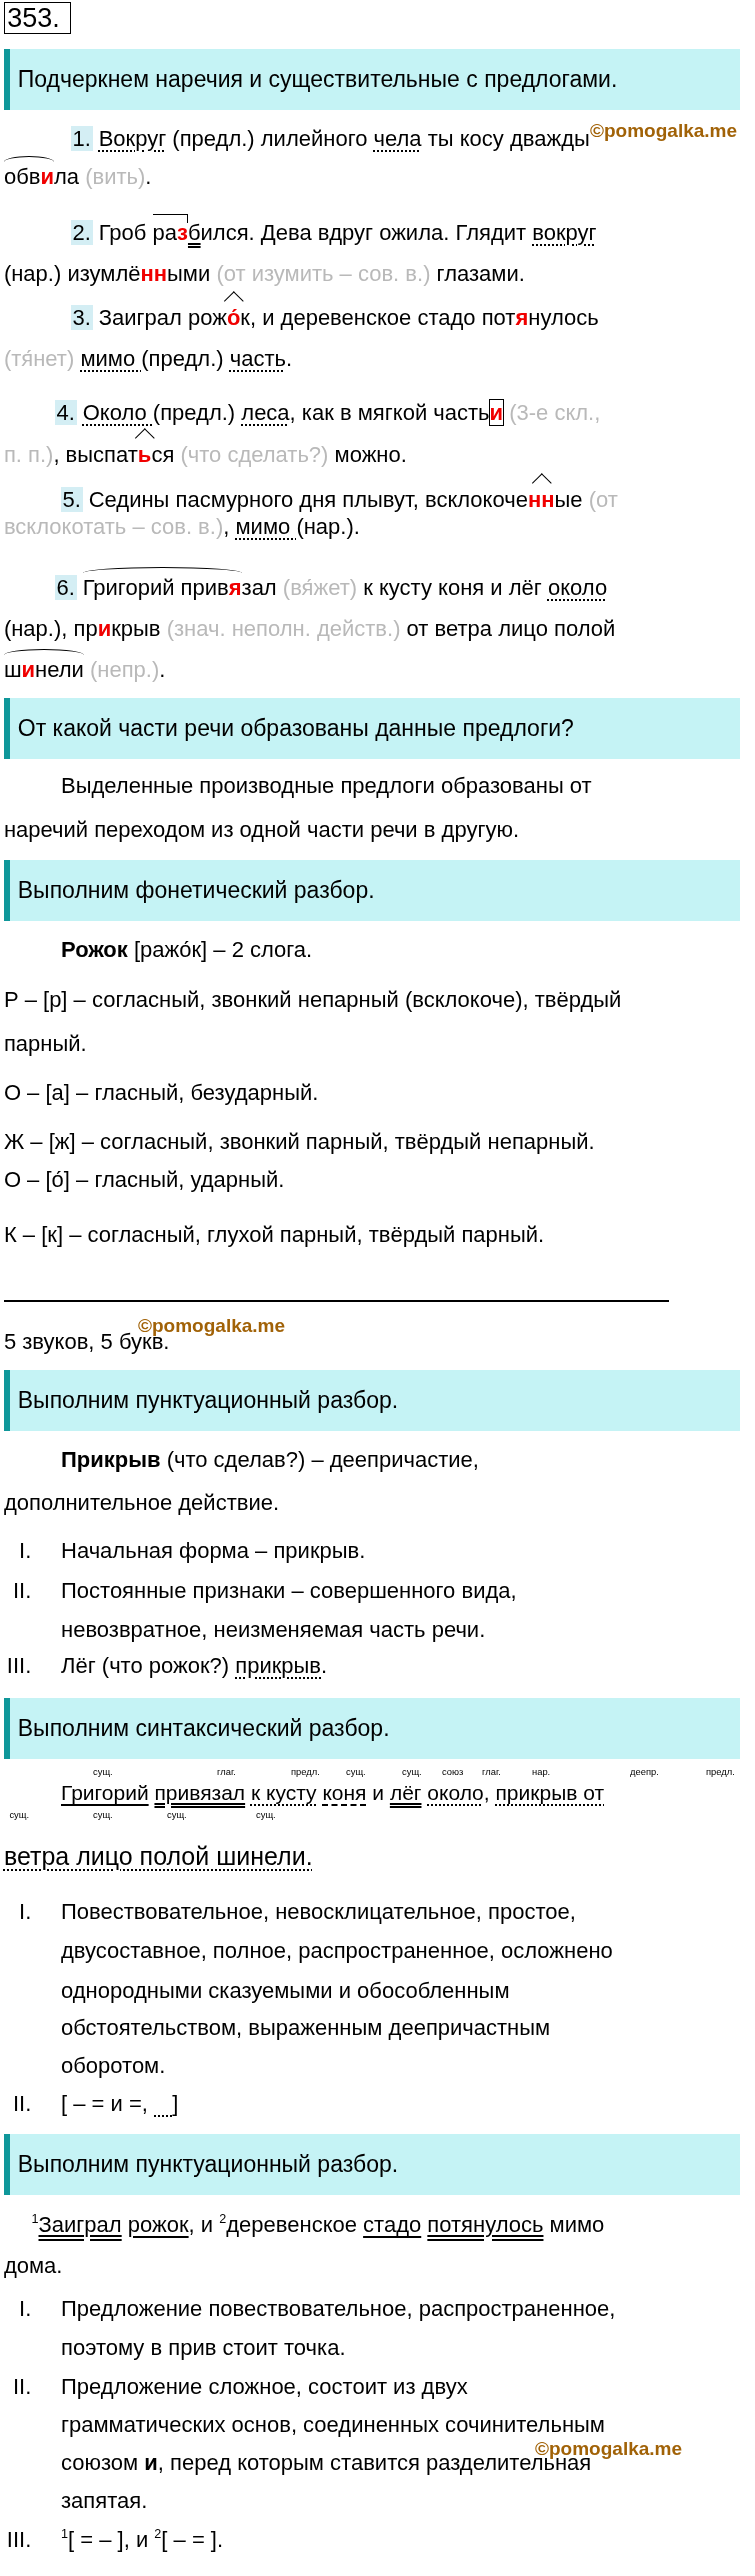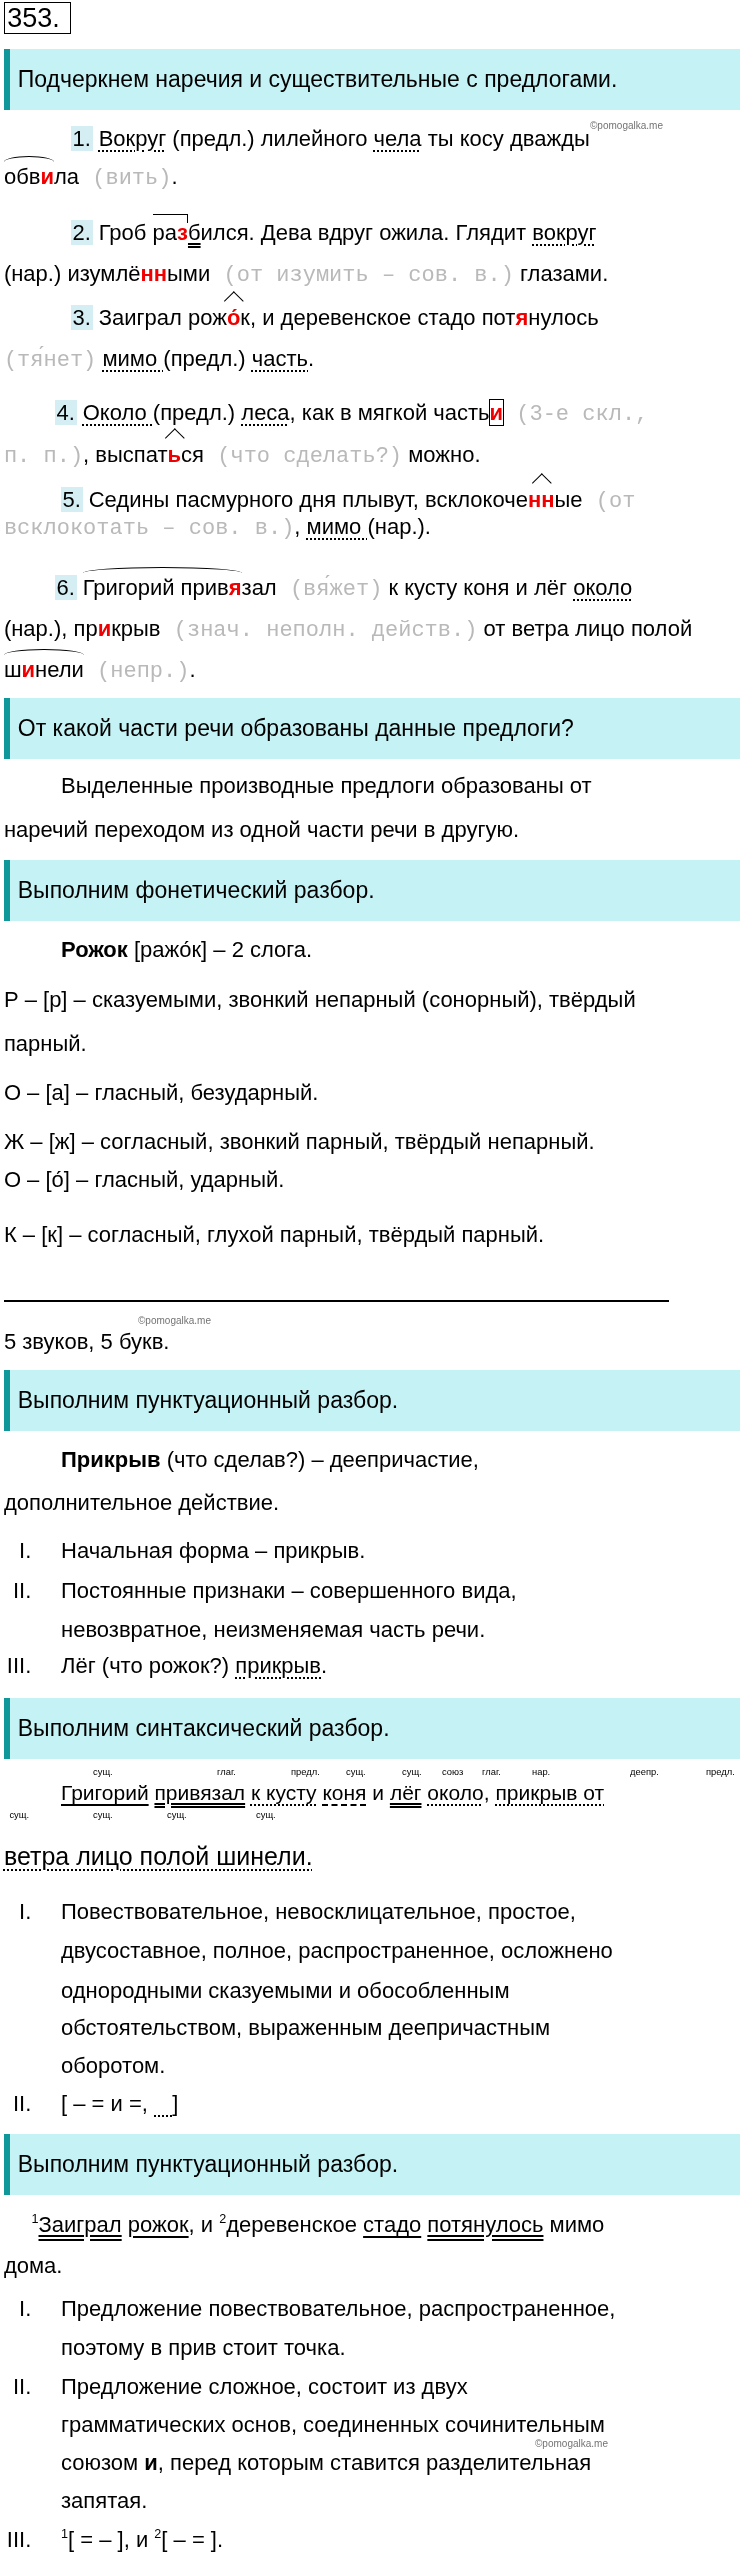--- a/index.html
+++ b/index.html
@@ -13,21 +13,21 @@
       position: absolute; left: 3.9px; top: 2.4px; width: 63px; height: 30px;
       border: 1.6px solid #000; font-size: 27px; line-height: 30px;
       padding-left: 2.4px; box-sizing: content-box;
     }
     .hbox {
       position: absolute; left: 3.9px; width: 736px; height: 61px;
       background: #c5f3f5; border-left: 6.3px solid #0f979a; box-sizing: border-box;
       font-size: 23px; line-height: 61px; padding-left: 7.9px; white-space: nowrap;
     }
     .num { background: #d4eef4; padding: 0 1.6px; }
-    .grey { color: #b9b9b9; font-family: Liberation Mono, monospace; }
+    .grey { color: #b9b9b9; }
     .red { color: #f00000; font-weight: bold; }
     .dot-u { text-decoration: underline dotted; text-decoration-thickness: 1.6px; text-underline-offset: 3.9px; }
     .dash-u { text-decoration: underline dashed; text-decoration-thickness: 1.6px; text-underline-offset: 3.9px; }
     .sol-u { text-decoration: underline solid; text-decoration-thickness: 1.6px; text-underline-offset: 3.9px; }
     .dbl-u { text-decoration: underline double; text-underline-offset: 3.1px; }
     .arc { position: relative; display: inline-block; }
     .arc::before {
       content: ""; position: absolute; left: 0; right: 0; top: -7.9px; height: 11px;
       border-top: 1.6px solid #000; border-radius: 50% 50% 0 0;
     }
@@ -36,21 +36,21 @@
       content: ""; position: absolute; left: 50%; top: -11px; width: 12.6px; height: 12.6px;
       margin-left: -6.3px; border-left: 1.6px solid #000; border-top: 1.6px solid #000;
       transform: rotate(45deg) scale(1.0, 1.0); transform-origin: center;
     }
     .prefix-mark { position: relative; display: inline-block; }
     .prefix-mark::before {
       content: ""; position: absolute; left: 0; right: 0; top: -6.3px; height: 7.9px;
       border-top: 1.6px solid #000; border-right: 1.6px solid #000;
     }
     .boxed { outline: 1.6px solid #000; outline-offset: 0px; }
-    .wm { position: absolute; font-size: 10px; font-weight: normal; color: #737373; white-space: nowrap; }
+    .wm { position: absolute; font-size: 19px; font-weight: bold; color: #a16207; white-space: nowrap; }
     .tag { position: absolute; font-size: 9.4px; color: #000; white-space: nowrap; }
     .rule { position: absolute; left: 3.9px; top: 1300px; width: 665px; height: 2.4px; background: #000; }
     .sup { font-size: 12.6px; vertical-align: 9.4px; }
     .roman { position: absolute; width: 47px; text-align: right; }
     b { font-weight: bold; }
   </style>
 </head>
 <body>
 
 <div class="task-num">353.</div>
@@ -108,21 +108,21 @@
 <div class="abs" style="left:3.9px;top:657px">
   <span class="arc"><span>ш</span><span class="red">и</span><span>нели</span></span><span class="grey"> (непр.)</span><span>.</span>
 </div>
 
 <div class="hbox" style="top:698px">От какой части речи образованы данные предлоги?</div>
 <div class="abs" style="left:61px;top:773px">Выделенные производные предлоги образованы от</div>
 <div class="abs" style="left:3.9px;top:817px">наречий переходом из одной части речи в другую.</div>
 
 <div class="hbox" style="top:860px">Выполним фонетический разбор.</div>
 <div class="abs" style="left:61px;top:937px"><b>Рожок</b><span> [ражо́к] – 2 слога.</span></div>
-<div class="abs" style="left:3.9px;top:987px">Р – [р] – сказуемыми, звонкий непарный (сонорный), твёрдый</div>
+<div class="abs" style="left:3.9px;top:987px">Р – [р] – согласный, звонкий непарный (всклокоче), твёрдый</div>
 <div class="abs" style="left:3.9px;top:1031px">парный.</div>
 <div class="abs" style="left:3.9px;top:1080px">О – [а] – гласный, безударный.</div>
 <div class="abs" style="left:3.9px;top:1129px">Ж – [ж] – согласный, звонкий парный, твёрдый непарный.</div>
 <div class="abs" style="left:3.9px;top:1167px">О – [о́] – гласный, ударный.</div>
 <div class="abs" style="left:3.9px;top:1222px">К – [к] – согласный, глухой парный, твёрдый парный.</div>
 <div class="rule"></div>
 <div class="wm" style="left:138px;top:1315px">©pomogalka.me</div>
 <div class="abs" style="left:3.9px;top:1329px">5 звуков, 5 букв.</div>
 
 <div class="hbox" style="top:1370px">Выполним пунктуационный разбор.</div>

